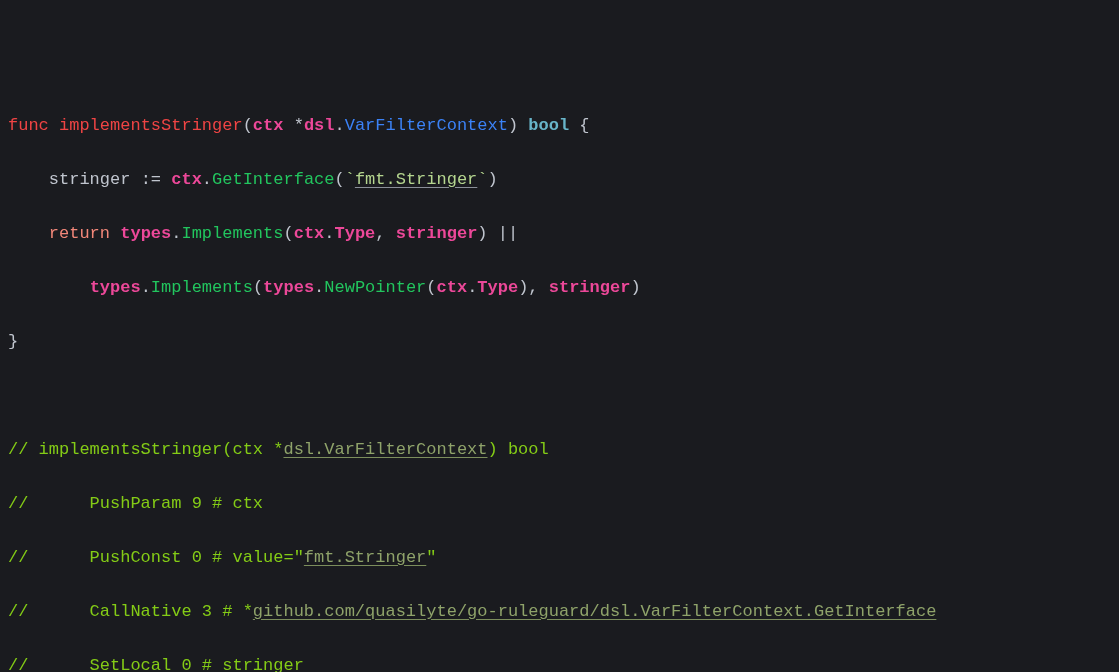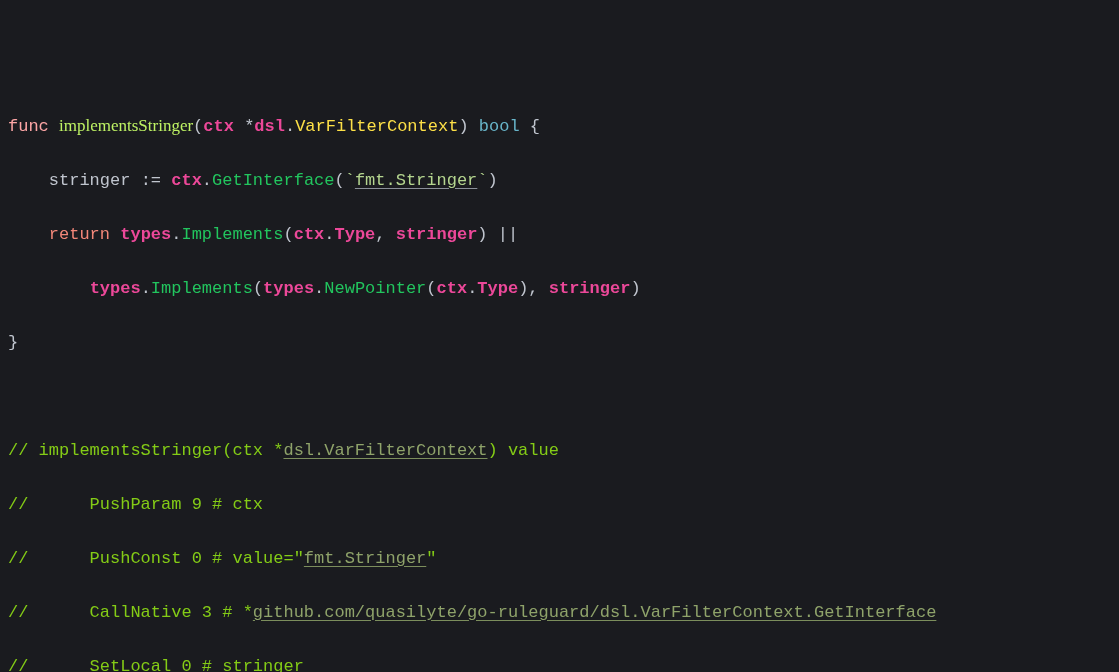--- a/index.html
+++ b/index.html
@@ -9,25 +9,25 @@
       font-size: 17px;
       line-height: 27px;
       color: #c0c5ce;
       padding: 4px 8px;
       white-space: pre;
       overflow: hidden;
       width: 1119px;
       height: 672px;
     }
     .line { display: block; }
-    .kw-func { color: #fca5a5; }
+    .kw-func { color: #ef4444; }
     .kw-return { color: #f28779; }
-    .fn-name { color: #bef264; font-family: Liberation Serif, serif; }
-    .type-name { color: #fde047; }
-    .builtin-type { color: #68b5c9; }
+    .fn-name { color: #ef4444; }
+    .type-name { color: #3b82f6; }
+    .builtin-type { color: #68b5c9; font-weight: bold; }
     .punct { color: #c0c5ce; }
     .op { color: #c0c5ce; }
     .assign { color: #c0c5ce; }
     .str-lit { color: #b5d68f; }
     .underlined { text-decoration: underline; text-decoration-color: #8a8f98; text-underline-offset: 3px; }
     .backtick { color: #b5d68f; }
     .comment { color: #84cc16; }
     .comment-link { color: #8fa36a; text-decoration: underline; text-decoration-color: #7c8e5c; text-underline-offset: 3px; }
     .ident { color: #ec4899; font-weight: bold; }
     .var-name { color: #c0c5ce; }
@@ -37,21 +37,21 @@
 <body>
 
 
 
 <div class="line"><span class="kw-func">func</span> <span class="fn-name">implementsStringer</span><span class="punct">(</span><span class="ident">ctx</span> <span class="punct">*</span><span class="ident">dsl</span><span class="punct">.</span><span class="type-name">VarFilterContext</span><span class="punct">)</span> <span class="builtin-type">bool</span> <span class="punct">{</span></div>
 <div class="line">    <span class="var-name">stringer</span> <span class="assign">:=</span> <span class="ident">ctx</span><span class="punct">.</span><span class="method">GetInterface</span><span class="punct">(</span><span class="backtick">`</span><span class="str-lit underlined">fmt.Stringer</span><span class="backtick">`</span><span class="punct">)</span></div>
 <div class="line">    <span class="kw-return">return</span> <span class="ident">types</span><span class="punct">.</span><span class="method">Implements</span><span class="punct">(</span><span class="ident">ctx</span><span class="punct">.</span><span class="ident">Type</span><span class="punct">,</span> <span class="ident">stringer</span><span class="punct">)</span> <span class="op">||</span></div>
 <div class="line">        <span class="ident">types</span><span class="punct">.</span><span class="method">Implements</span><span class="punct">(</span><span class="ident">types</span><span class="punct">.</span><span class="method">NewPointer</span><span class="punct">(</span><span class="ident">ctx</span><span class="punct">.</span><span class="ident">Type</span><span class="punct">)</span><span class="punct">,</span> <span class="ident">stringer</span><span class="punct">)</span></div>
 <div class="line"><span class="punct">}</span></div>
 <div class="line"> </div>
-<div class="line"><span class="comment">// implementsStringer(ctx *</span><span class="comment-link">dsl.VarFilterContext</span><span class="comment">) value</span></div>
+<div class="line"><span class="comment">// implementsStringer(ctx *</span><span class="comment-link">dsl.VarFilterContext</span><span class="comment">) bool</span></div>
 <div class="line"><span class="comment">//      PushParam 9 # ctx</span></div>
 <div class="line"><span class="comment">//      PushConst 0 # value="</span><span class="comment-link">fmt.Stringer</span><span class="comment">"</span></div>
 <div class="line"><span class="comment">//      CallNative 3 # *</span><span class="comment-link">github.com/quasilyte/go-ruleguard/dsl.VarFilterContext.GetInterface</span></div>
 <div class="line"><span class="comment">//      SetLocal 0 # stringer</span></div>
 
 
 
 
 
 

